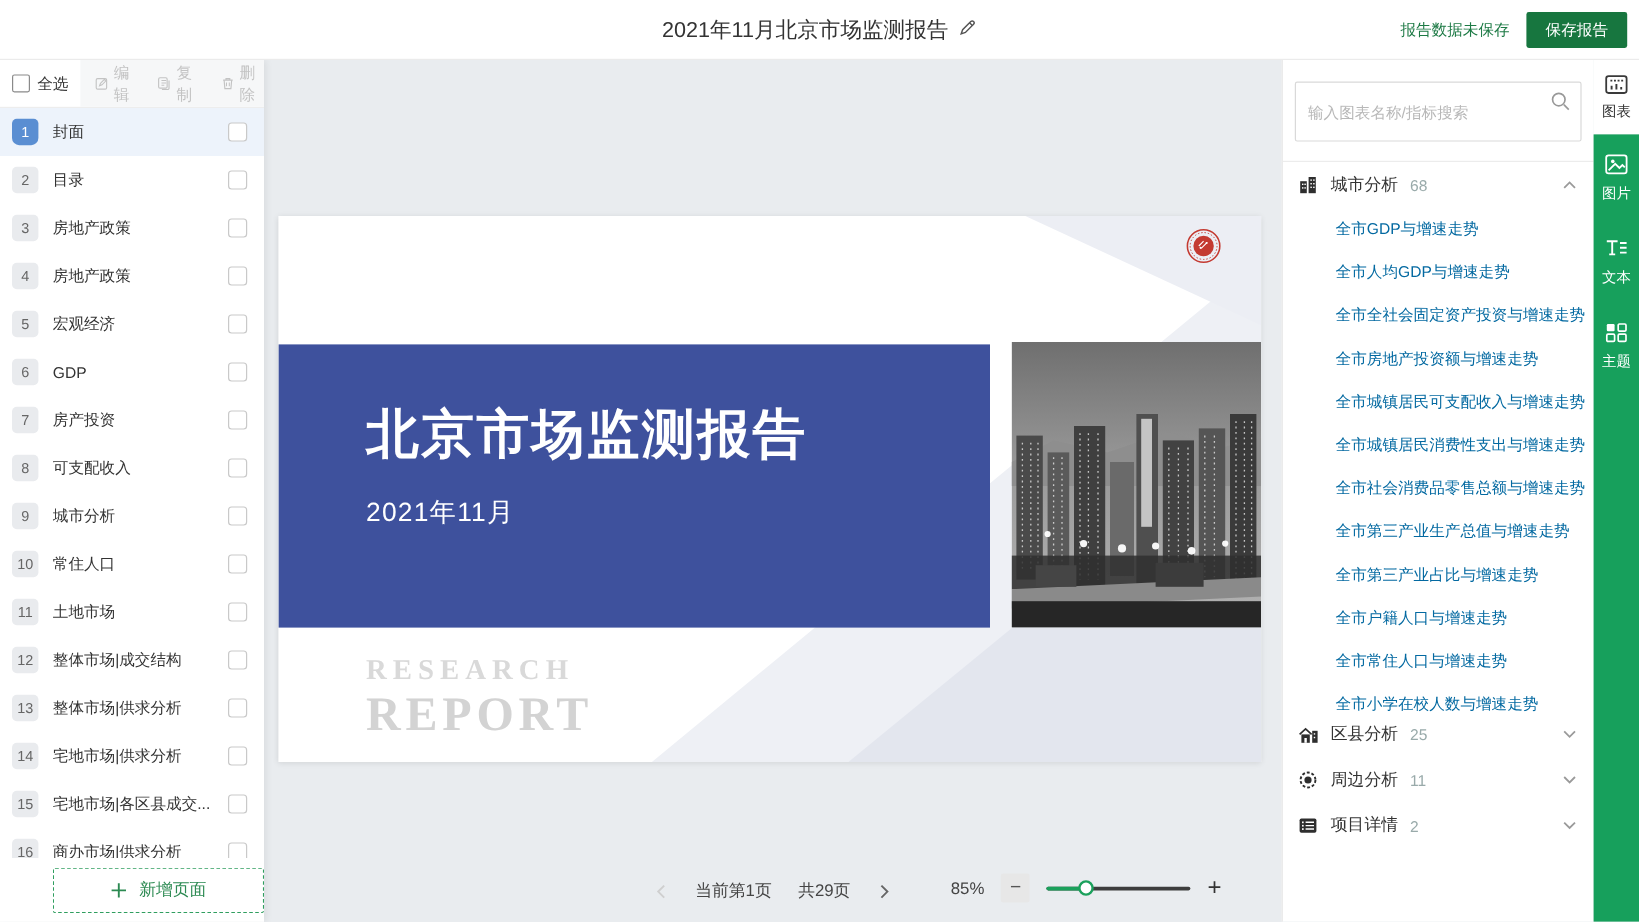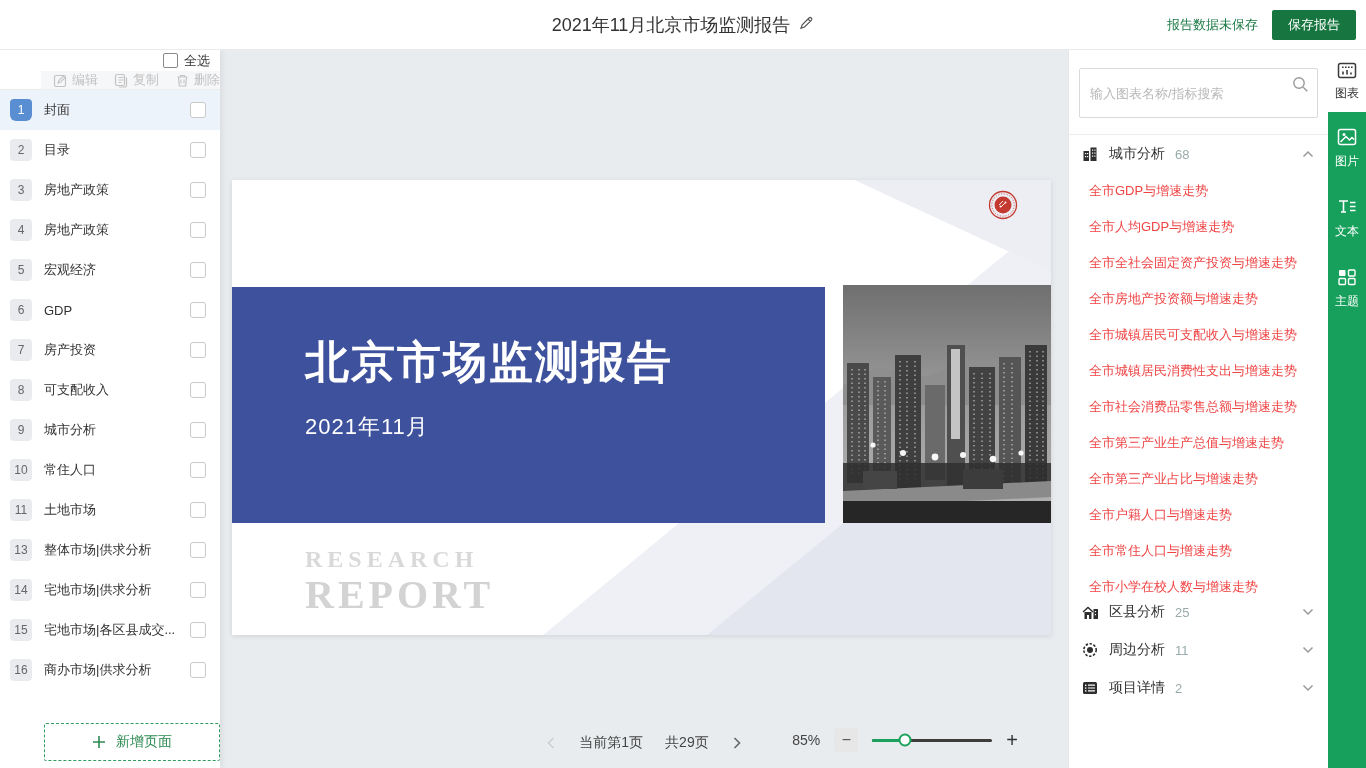--- a/index.html
+++ b/index.html
@@ -7,21 +7,21 @@
 
   
   .header { position:absolute; top:0; left:0; width:1366px; height:50px; background:#ffffff; border-bottom:1px solid #ebebeb; z-index:30; }
   .hd-title { position:absolute; top:0; left:0; right:0; height:50px; display:flex; align-items:center; justify-content:center; gap:8px; font-size:18px; color:#333; }
   .hd-right { position:absolute; right:10px; top:10px; height:30px; display:flex; align-items:center; gap:14px; }
   .unsaved { color:#1d7a45; font-size:13px; }
   .save-btn { height:30px; padding:0 16px; background:#17763f; color:#fff; font-size:13px; border:none; border-radius:2px; cursor:pointer; }
 
   
   .left { position:absolute; top:50px; left:0; width:220px; bottom:0; background:#fff; box-shadow:2px 0 6px rgba(0,0,0,.07); z-index:20; }
-  .ltoolbar { height:40px; display:flex; align-items:flex-end; border-bottom:1px solid #ededed;flex-direction:column; }
+  .ltoolbar { height:40px; display:flex; align-items:flex-end; border-bottom:1px solid #ededed; }
   .selall { display:flex; align-items:center; gap:6px; padding:0 10px; font-size:13px; color:#333; height:100%; }
   .selall .cbx { width:15px; height:15px; border:1px solid #8a8a8a; border-radius:2px; background:#fff; }
   .lbtns { flex:1; height:100%; background:#f6f7f8; display:flex; align-items:center; gap:16px; padding-left:12px; color:#c3c3c3; font-size:13px; }
   .lbtn { display:flex; align-items:center; gap:4px; cursor:default; }
 
   .plist { height:625px; overflow:hidden; }
   .prow { height:40px; display:flex; align-items:center; gap:12px; padding:0 14px 0 10px; cursor:pointer; }
   .prow.sel { background:#edf3fb; }
   .badge { width:22px; height:22px; flex:0 0 22px; border-radius:4px; background:#e9ebee; color:#666; font-size:12px; display:flex; align-items:center; justify-content:center; }
   .prow.sel .badge { background:#5a8ed2; color:#fff; border-radius:4px 4px 6px 6px; }
@@ -62,21 +62,21 @@
   .searchwrap { position:relative; margin:18px 10px 0 10px; }
   .search { width:100%; height:50px; border:1px solid #d9d9d9; border-radius:2px; padding:0 32px 0 10px; font-size:13px; color:#333; outline:none; }
   .search::placeholder { color:#b8b8b8; }
   .mag { position:absolute; right:9px; top:8px; }
   .rdivider { margin-top:16px; border-bottom:1px solid #ececec; }
   .srow { height:38px; display:flex; align-items:center; gap:10px; padding:0 14px 0 12px; cursor:pointer; }
   .slabel { font-size:14px; color:#333; }
   .scount { font-size:13px; color:#9aa; }
   .chev { margin-left:auto; display:flex; }
   .citems { height:420px; overflow:hidden; }
-  .citem { height:36px; line-height:36px; padding-left:20px; font-size:13px; color:#ef4444; white-space:nowrap; overflow:hidden; cursor:pointer; }
+  .citem { height:36px; line-height:36px; padding-left:44px; font-size:13px; color:#0369a1; white-space:nowrap; overflow:hidden; cursor:pointer; }
   .sicon { width:18px; display:flex; justify-content:center; }
 
   
   .rail { position:absolute; top:50px; right:0; width:38px; bottom:0; z-index:15; }
   .rail-top { height:62px; background:#fff; display:flex; flex-direction:column; align-items:center; justify-content:center; gap:3px; color:#333; font-size:12px; cursor:pointer; }
   .rail-green { position:absolute; top:62px; left:0; right:0; bottom:0; background:#17a05c; display:flex; flex-direction:column; align-items:center; padding-top:16px; gap:28px; }
   .ritem { display:flex; flex-direction:column; align-items:center; gap:4px; color:#fff; font-size:12px; cursor:pointer; }
 </style>
 </head>
 <body>
@@ -176,20 +176,25 @@
         <span class="cb"></span>
       </div>
     <div class="prow">
         <span class="badge">10</span>
         <span class="plabel">常住人口</span>
         <span class="cb"></span>
       </div>
     <div class="prow">
         <span class="badge">11</span>
         <span class="plabel">土地市场</span>
+        <span class="cb"></span>
+      </div>
+    <div class="prow">
+        <span class="badge">12</span>
+        <span class="plabel">整体市场|成交结构</span>
         <span class="cb"></span>
       </div>
     <div class="prow">
         <span class="badge">13</span>
         <span class="plabel">整体市场|供求分析</span>
         <span class="cb"></span>
       </div>
     <div class="prow">
         <span class="badge">14</span>
         <span class="plabel">宅地市场|供求分析</span>

